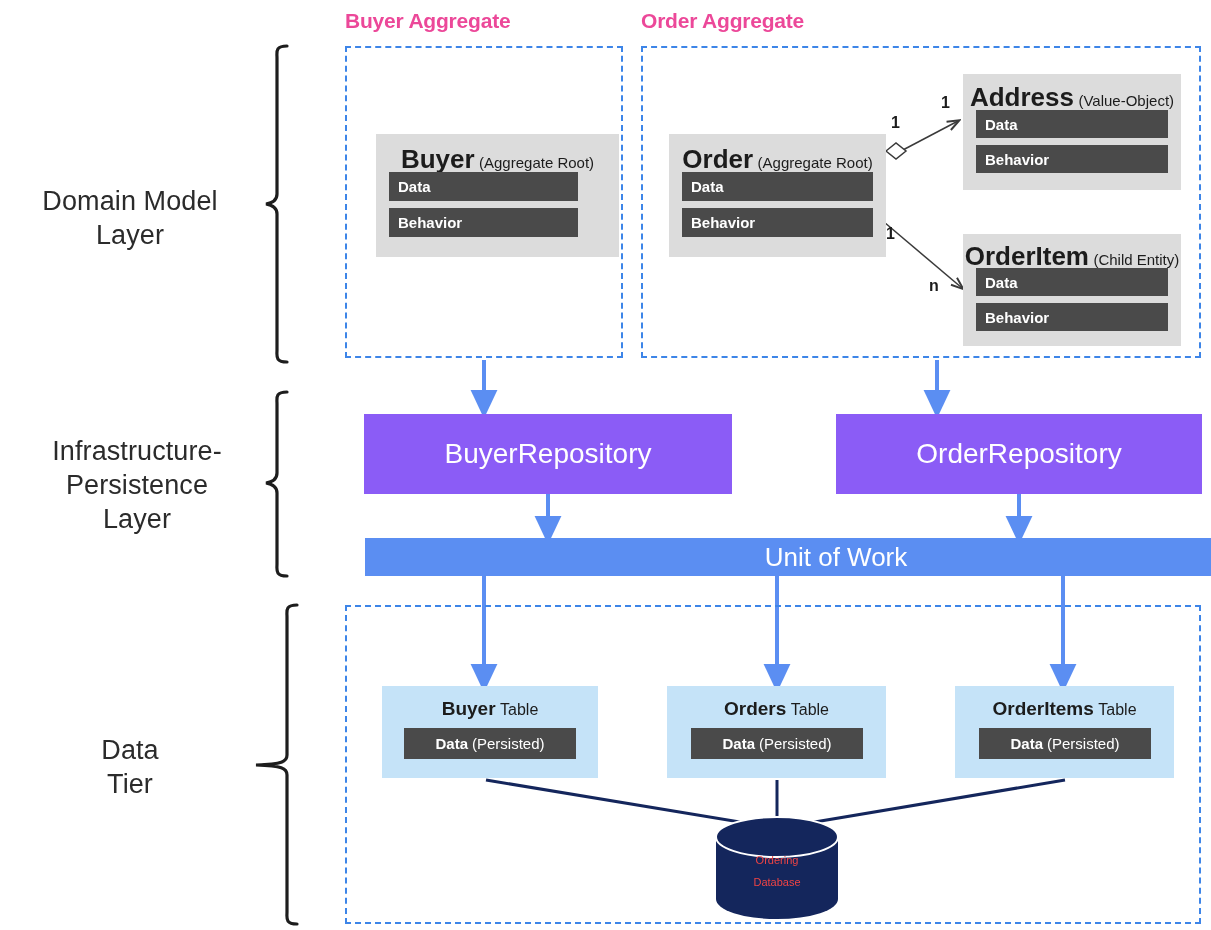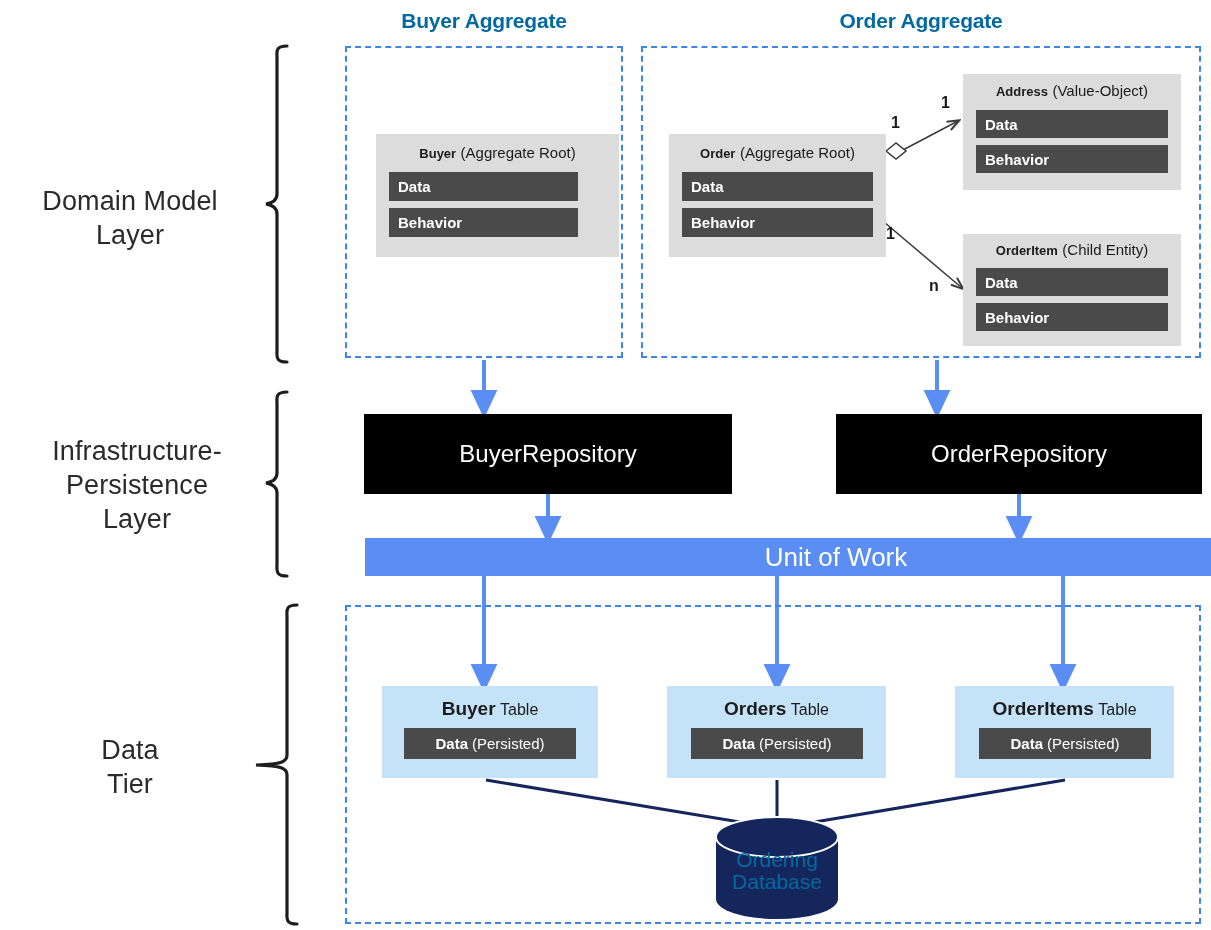--- a/index.html
+++ b/index.html
@@ -34,24 +34,23 @@
     color: #2b2b2b;
     font-size: 27px;
     line-height: 34px;
     font-weight: 400;
     letter-spacing: 0.1px;
   }
 
   
   .agg-title {
     position: absolute;
-    text-align: center;
     font-weight: bold;
     font-size: 21px;
-    color: #0369a1;
+    color: #ec4899;
     letter-spacing: -0.2px;
   }
 
   
   .dashed-box {
     position: absolute;
     border: 2.5px dashed #3d85e8;
     box-sizing: border-box;
     background: transparent;
   }
@@ -66,47 +65,47 @@
   .entity-title {
     position: absolute;
     left: 0;
     right: 0;
     text-align: center;
     white-space: nowrap;
     color: #1c1c1c;
   }
   .entity-title .nm {
     font-weight: bold;
-    font-size: 13px;
+    font-size: 26px;
   }
   .entity-title .sub {
     font-weight: normal;
     font-size: 15px;
   }
   .bar {
     position: absolute;
     background: #4a4a4a;
     color: #ffffff;
     font-weight: bold;
     font-size: 15px;
     display: flex;
     align-items: center;
     box-sizing: border-box;
     padding-left: 9px;
   }
 
   
   .repo {
     position: absolute;
-    background: #000000;
+    background: #8b5cf6;
     color: #ffffff;
     display: flex;
     align-items: center;
     justify-content: center;
-    font-size: 24px;
+    font-size: 28px;
     font-weight: 400;
     box-sizing: border-box;
   }
   .uow {
     position: absolute;
     background: #5b8ef2;
     color: #ffffff;
     display: flex;
     align-items: center;
     justify-content: center;
@@ -148,22 +147,22 @@
     box-sizing: border-box;
     white-space: nowrap;
   }
   .data-bar .nm { font-weight: bold; }
   .data-bar .sub { font-weight: normal; margin-left: 4px; }
   .db-label {
     position: absolute;
     left: 0;
     right: 0;
     text-align: center;
-    color: #0369a1;
-    font-size: 21px;
+    color: #ef4444;
+    font-size: 11px;
     line-height: 22px;
     pointer-events: none;
   }
 
   
   .mult {
     position: absolute;
     font-weight: bold;
     font-size: 16px;
     color: #1c1c1c;

